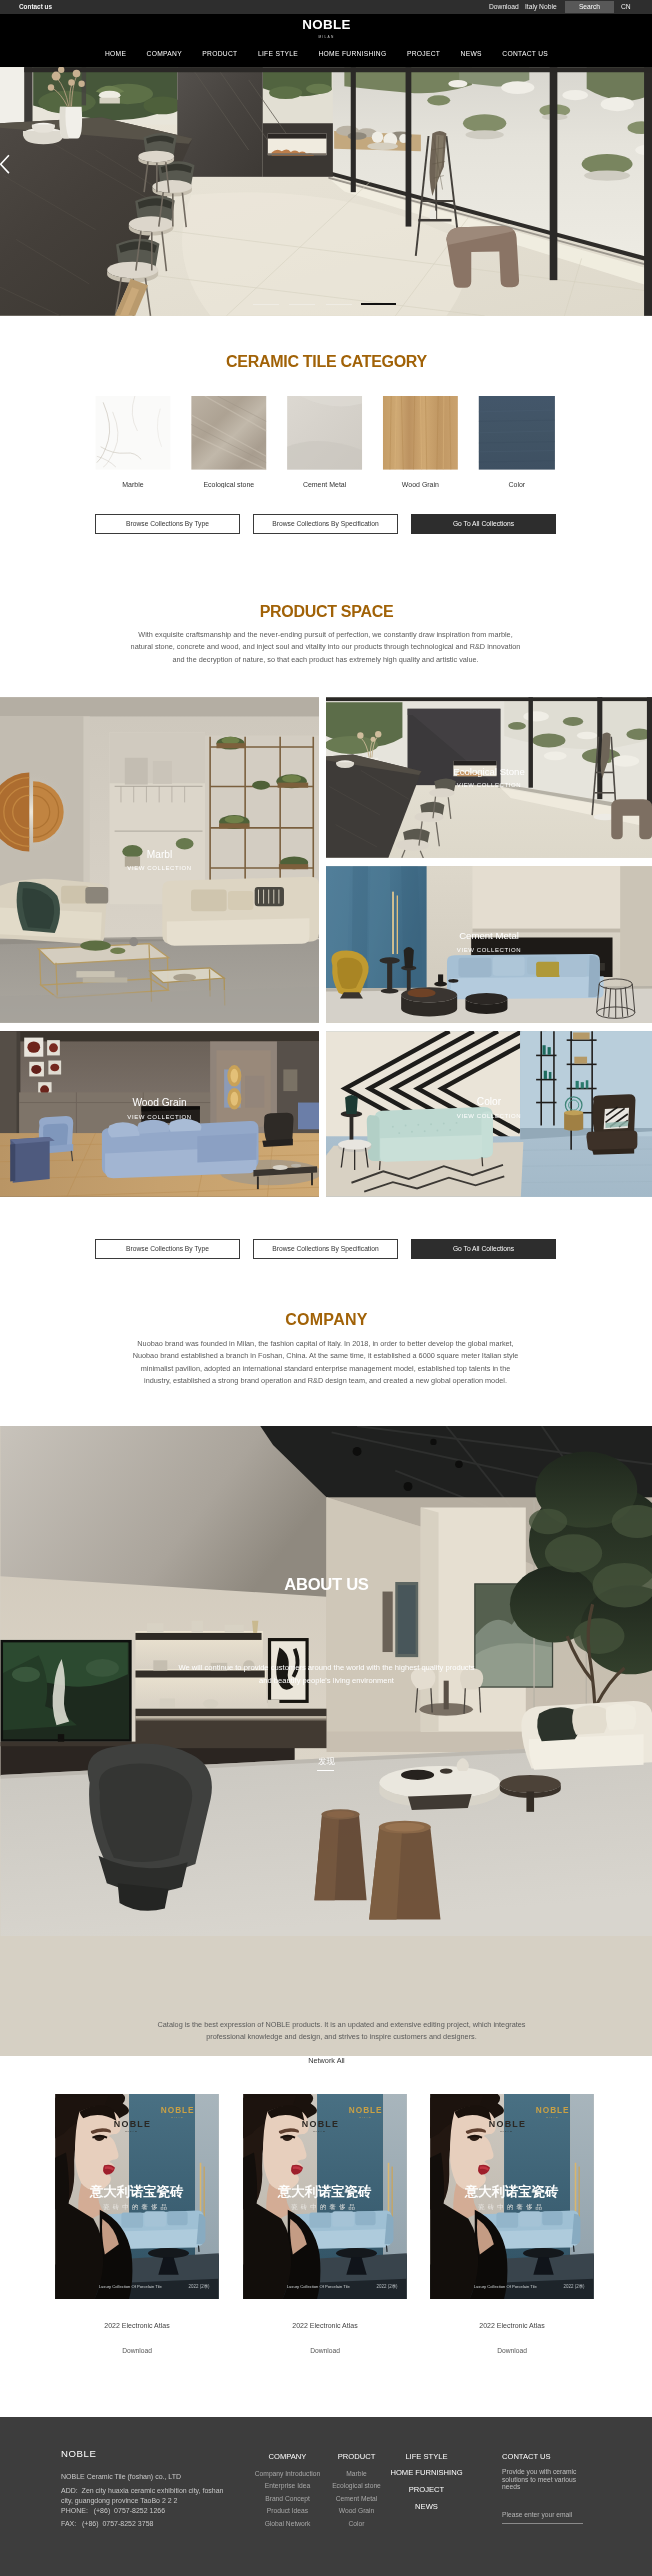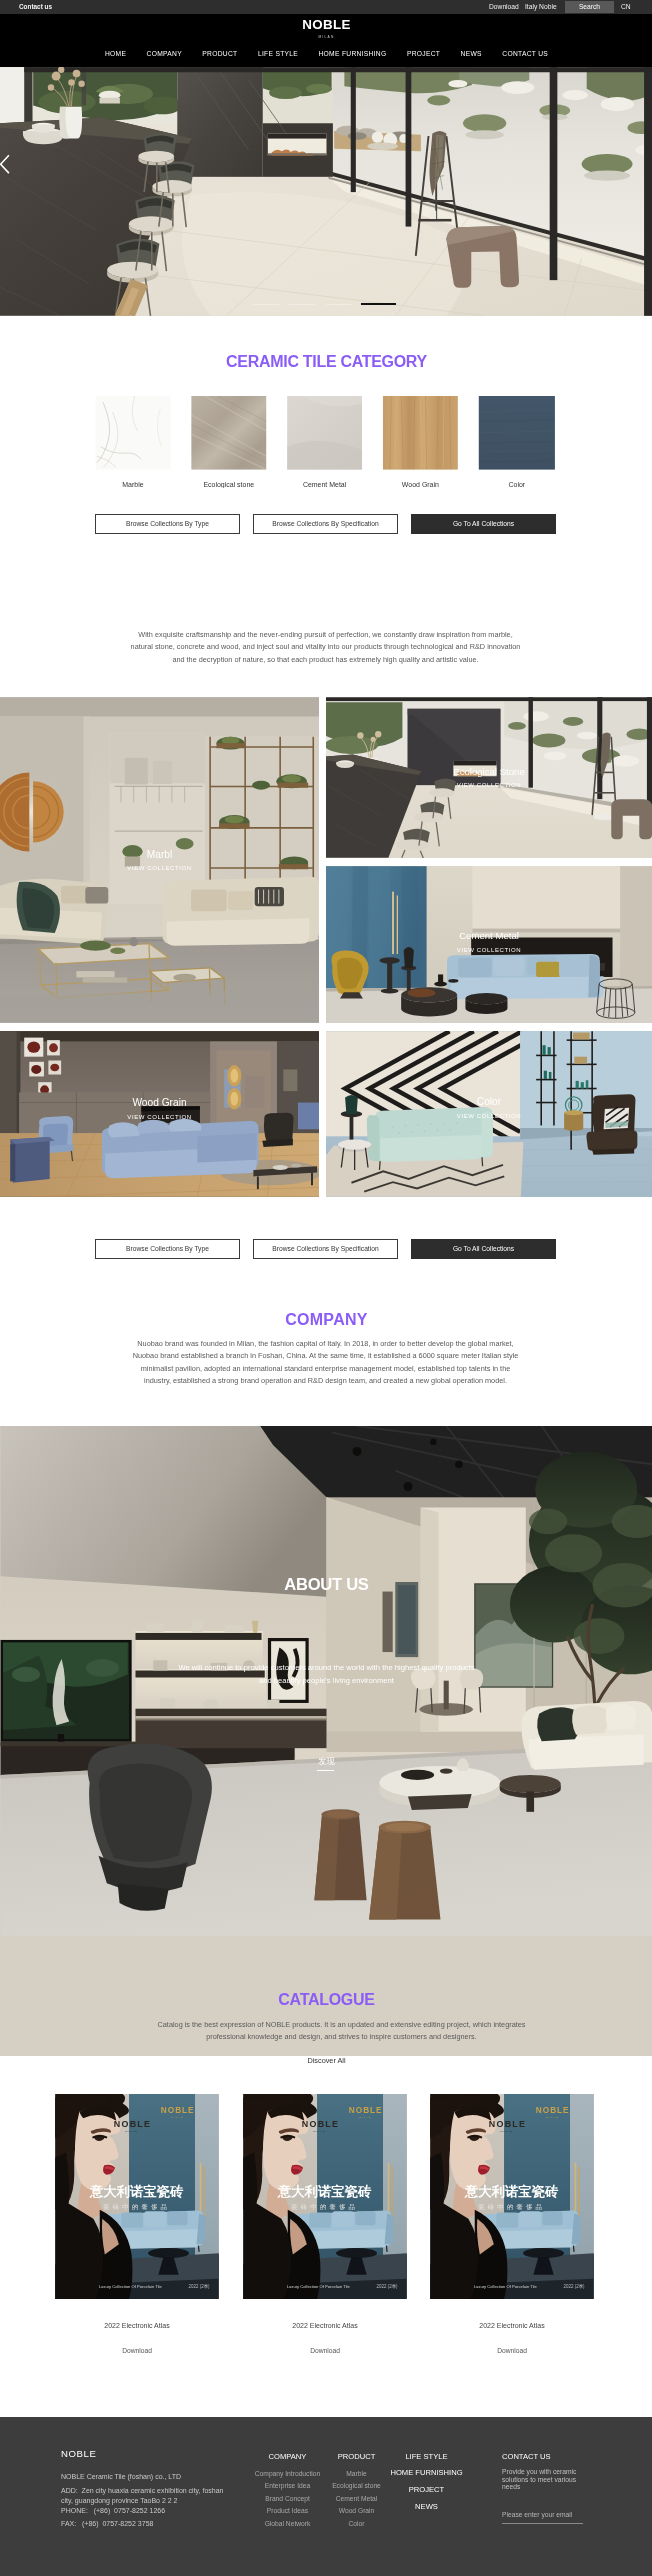--- a/index.html
+++ b/index.html
@@ -1,19 +1,19 @@
 <!DOCTYPE html>
 <html style="font-size:10.2px"><head>
 <meta charset="utf-8">
 <style>
 * { margin:0; padding:0; box-sizing:border-box; }
 html,body { width:653px; background:#fff; font-family:"Liberation Sans", sans-serif; }
 #page { position:relative; width:653px; height:2576px; overflow:hidden; background:#fff; }
 .abs { position:absolute; }
-h2.sec { position:absolute; width:653px; text-align:center; font-weight:bold; color:#8b5cf6; letter-spacing:0.3px; }
+h2.sec { position:absolute; width:653px; text-align:center; font-weight:bold; color:#a16207; letter-spacing:0.3px; }
 .ptext { position:absolute; width:651px; text-align:center; color:#5a5a5a; font-size:7.3px; line-height:12.4px; }
 .btn { position:absolute; width:145px; height:20px; border:0.6px solid #3a3a3a; background:#fff; color:#333; font-size:6.7px; text-align:center; line-height:18.5px; }
 .btn.dark { background:#2d2d2d; color:#fff; border-color:#2d2d2d; }
 .ovl { position:absolute; width:100%; text-align:center; color:#fff; }
 </style>
 </head>
 <body>
 <div id="page">
 
   <div class="abs" style="left:0;top:0;width:653px;height:14px;background:#2e2e2e;">
@@ -355,20 +355,21 @@
         <text x="509" y="143">Cement Metal</text>
         <text x="660" y="143">Wood Grain</text>
         <text x="812" y="143">Color</text>
       </g>
     </svg>
   </div>
   <div class="btn" style="left:95px;top:514px;">Browse Collections By Type</div>
   <div class="btn" style="left:253px;top:514px;">Browse Collections By Specification</div>
   <div class="btn dark" style="left:411px;top:514px;">Go To All Collections</div>
 
+  <h2 class="sec" style="top:603px;font-size:16px;letter-spacing:-0.3px;">PRODUCT SPACE</h2>
   <div class="ptext" style="top:629px;">With exquisite craftsmanship and the never-ending pursuit of perfection, we constantly draw inspiration from marble,<br>natural stone, concrete and wood, and inject soul and vitality into our products through technological and R&amp;D innovation<br>and the decryption of nature, so that each product has extremely high quality and artistic value.</div>
   <div class="abs" id="grid" style="left:0;top:697px;width:653px;height:500px;">
 
     <div class="abs" style="left:0;top:0;width:319px;height:326px;overflow:hidden;background:#ccc6bc;">
     <svg width="319" height="326" viewBox="0 0 501 511">
       <defs>
         <linearGradient id="mWall" x1="0" y1="0" x2="0" y2="1">
           <stop offset="0" stop-color="#cdc7bc"></stop>
               <stop offset="1" stop-color="#d9d3c8"></stop>
         </linearGradient>
@@ -1131,23 +1132,22 @@
         <ellipse cx="635" cy="630" rx="41" ry="10" fill="#835d3b"></ellipse>
         <ellipse cx="635" cy="630" rx="31" ry="7" fill="#926a44"></ellipse>
       </g>
     </svg>
     <div class="ovl" style="top:149px;font-size:16.6px;font-weight:bold;letter-spacing:-0.3px;">ABOUT US</div>
     <div class="ovl" style="top:330px;font-size:8.3px;">发现</div>
     <div class="ovl" style="top:236px;font-size:7.6px;line-height:12.7px;">We will continue to provide customers around the world with the highest quality products<br>and beautify people's living environment</div>
     <div class="abs" style="left:317px;top:344px;width:16.6px;height:1.3px;background:#fff;"></div>
   </div>
 
-  <h2 class="sec" style="top:1991px;font-size:16px;letter-spacing:-0.3px;">CATALOGUE</h2>
   <div class="ptext" style="top:2019px;margin-left:16px;">Catalog is the best expression of NOBLE products. It is an updated and extensive editing project, which integrates<br>professional knowledge and design, and strives to inspire customers and designers.</div>
-  <div class="abs" style="top:2056px;width:653px;text-align:center;font-size:7.3px;color:#333;">Discover All</div>
+  <div class="abs" style="top:2056px;width:653px;text-align:center;font-size:7.3px;color:#333;">Network All</div>
   <div class="abs" id="cards" style="left:0;top:2094px;width:653px;height:205px;">
     <div class="abs" style="left:55px;top:0;width:164px;height:205px;overflow:hidden;"><svg width="164" height="205" viewBox="0 0 257 322">
       <defs>
         <linearGradient id="kWall1" x1="0" y1="0" x2="0" y2="1">
           <stop offset="0" stop-color="#cdc8c0"></stop>
               <stop offset="0.6" stop-color="#c2bcb2"></stop>
               <stop offset="1" stop-color="#b4aea3"></stop>
         </linearGradient>
         <linearGradient id="kBlue1" x1="0" y1="0" x2="0" y2="1">
           <stop offset="0" stop-color="#497083"></stop>

